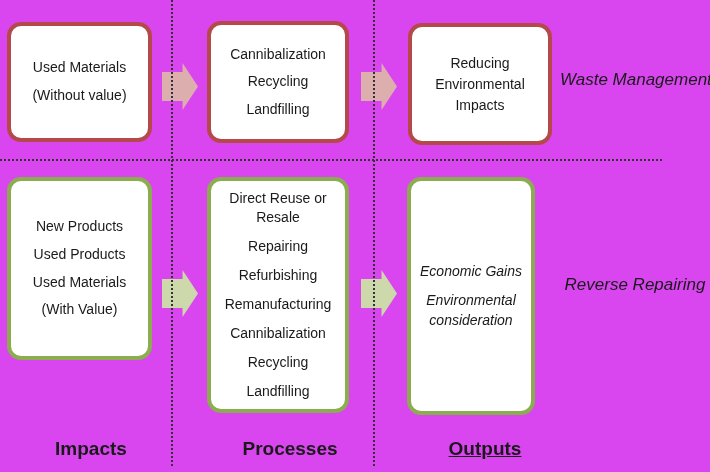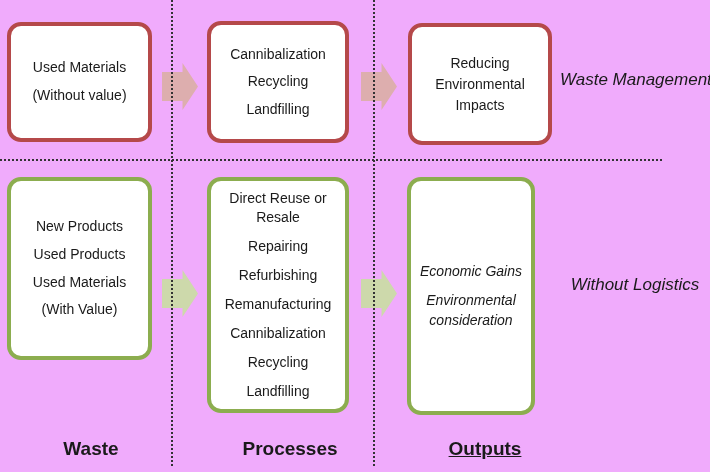--- a/index.html
+++ b/index.html
@@ -1,20 +1,20 @@
 <!DOCTYPE html>
 <html style="--waste-border: #b5494a; --waste-arrow: #ddaeae; --reverse-border: #8cad4f; --reverse-arrow: #cdd9ab; --divider: #333333; --text: #1a1a1a;"><head>
 <meta charset="utf-8">
 <style>
   html, body { margin: 0; padding: 0; background: #fff; }
   .canvas {
     position: relative;
     width: 710px;
     height: 472px;
-    background: #f0abfc;
+    background: #d946ef;
     font-family: "Liberation Sans", sans-serif;
     color: var(--text, #1a1a1a);
     overflow: hidden;
   }
   
   .vline {
     position: absolute;
     top: 0;
     width: 2px;
     height: 466px;
@@ -150,19 +150,19 @@
     <p>Landfilling</p>
   </div>
 
   <div class="arrow greenfill a4"></div>
 
   <div class="box green b6">
     <p>Economic Gains</p>
     <p>Environmental consideration</p>
   </div>
 
-  <div class="row-label rl2">Without Logistics</div>
+  <div class="row-label rl2">Reverse Repairing</div>
 
-  <div class="col-label cl1">Waste</div>
+  <div class="col-label cl1">Impacts</div>
   <div class="col-label cl2">Processes</div>
   <div class="col-label cl3">Outputs</div>
 
 </div>
 
 </body></html>

